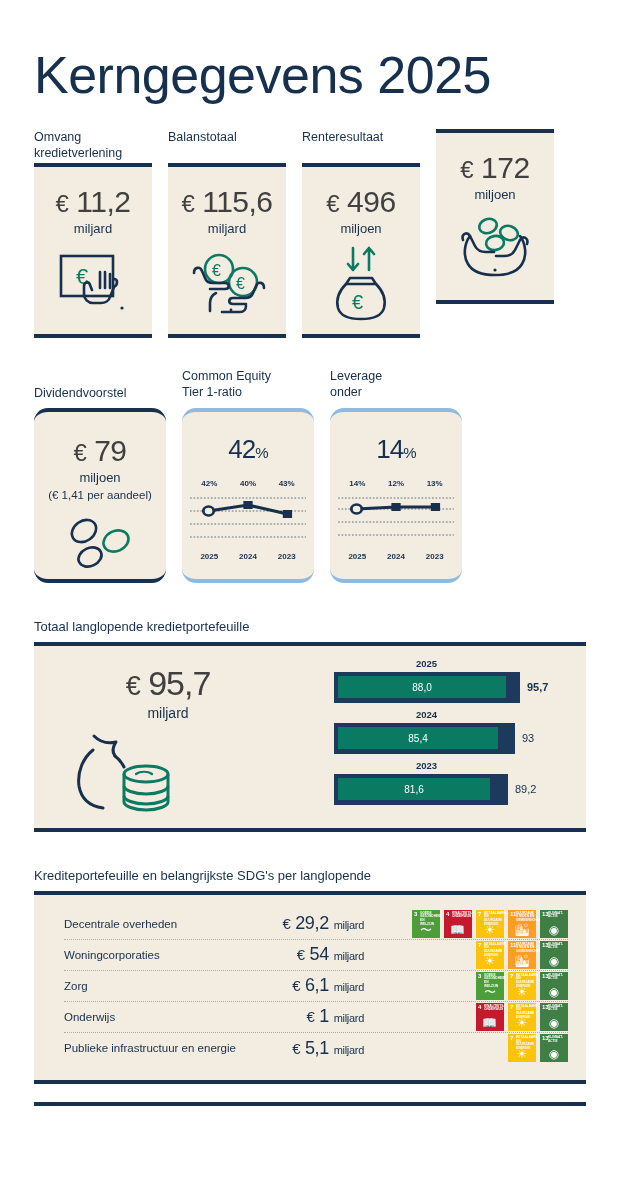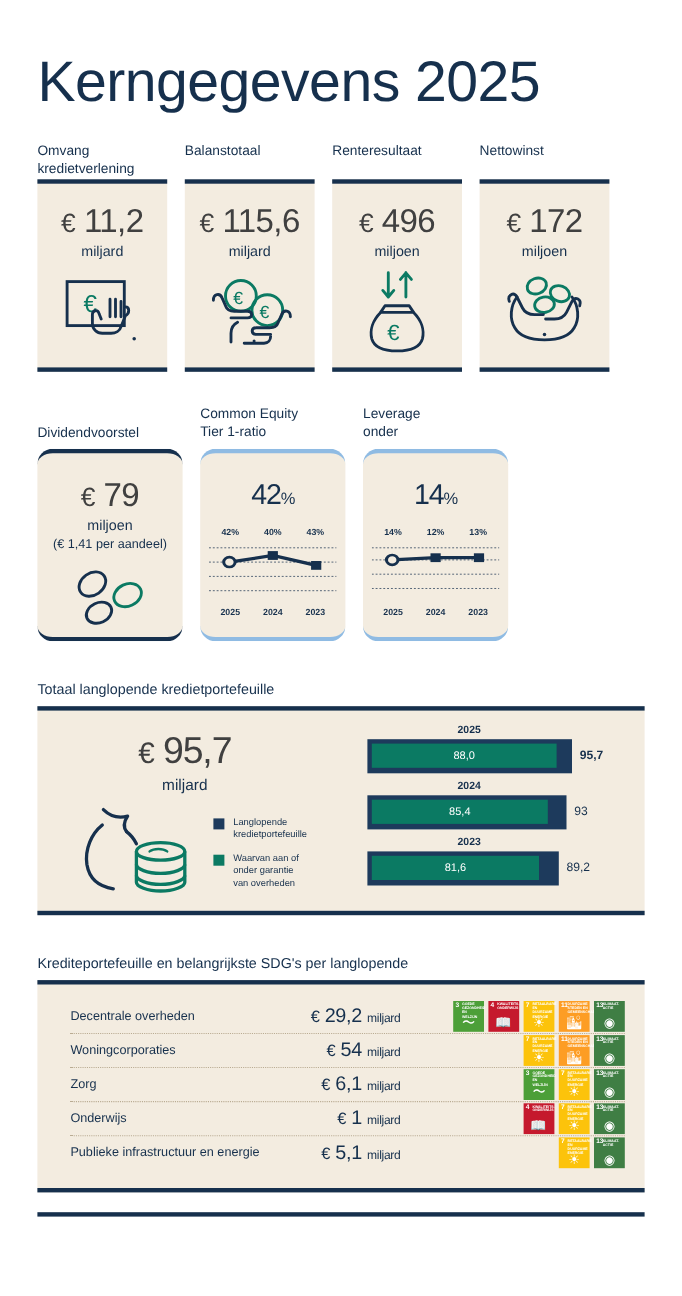--- a/index.html
+++ b/index.html
@@ -172,21 +172,20 @@
             <path d="M41 28 V6 M41 6 l-5 6 M41 6 l5 6" stroke="#0b7a63" stroke-linecap="round" stroke-linejoin="round"></path>
             <path d="M22 36 l-4 6 h30 l-4-6 z" stroke-linejoin="round"></path>
             <path d="M18 42 c-7 7-10 16-8 24 2 7 9 11 23 11 s21-4 23-11 c2-8-1-17-8-24" stroke-linejoin="round"></path>
             <text x="24" y="67" font-size="20" fill="#0b7a63" stroke="none" font-family="Liberation Sans, sans-serif">€</text>
           </svg>
         </div>
       </div>
     </div>
 
     <div class="col1">
-      <div class="caption" style="white-space:pre-line">Nettowinst</div>
       <div class="card">
         <div class="big-val">
           <span class="eu">€</span>
           <span>172</span>
         </div>
         <div class="unit">miljoen</div>
         <div style="margin-top:10px;display:flex;justify-content:center">
           <svg width="84" height="74" viewBox="0 0 84 74" fill="none" stroke="#16304d" stroke-width="2.6">
             <ellipse cx="35" cy="14" rx="9" ry="7" transform="rotate(-20 35 14)" stroke="#0b7a63"></ellipse>
             <ellipse cx="56" cy="21" rx="9" ry="7" transform="rotate(20 56 21)" stroke="#0b7a63"></ellipse>
@@ -303,33 +302,20 @@
           <path d="M21 20 c-10 8-16 22-14 36 2 12 10 20 24 22" stroke-linecap="round" stroke-linejoin="round"></path>
           <path d="M43 26 c4 3 7 7 9 11" stroke-linecap="round"></path>
           <ellipse cx="74" cy="44" rx="22" ry="8" stroke="#0b7a63"></ellipse>
           <path d="M52 44 v28 c0 4 10 8 22 8 s22-4 22-8 V44" stroke="#0b7a63" stroke-linejoin="round"></path>
           <path d="M52 56 c0 4 10 8 22 8 s22-4 22-8" stroke="#0b7a63"></path>
           <path d="M52 66 c0 4 10 8 22 8 s22-4 22-8" stroke="#0b7a63"></path>
           <path d="M64 44 c4-3 12-3 16 0" stroke="#0b7a63" stroke-width="2.2" stroke-linecap="round"></path>
         </svg>
       </div>
 
-      <div class="legend">
-        <div class="legend-item">
-          <span class="legend-sw" style="background:#1d3a5c"></span>
-          <span class="legend-txt" style="white-space:pre-line">Langlopende
-kredietportefeuille</span>
-        </div>
-        <div class="legend-item">
-          <span class="legend-sw" style="background:#0b7a63"></span>
-          <span class="legend-txt" style="white-space:pre-line">Waarvan aan of
-onder garantie
-van overheden</span>
-        </div>
-      </div>
     </div>
 
     <div class="port-right">
 
       <div class="bar-group">
         <div class="bar-year">2025</div>
         <div class="bar-row">
           <div class="bar-outer" style="width:186px">
             <div class="bar-inner" style="width:168px">
               <span>88,0</span>

